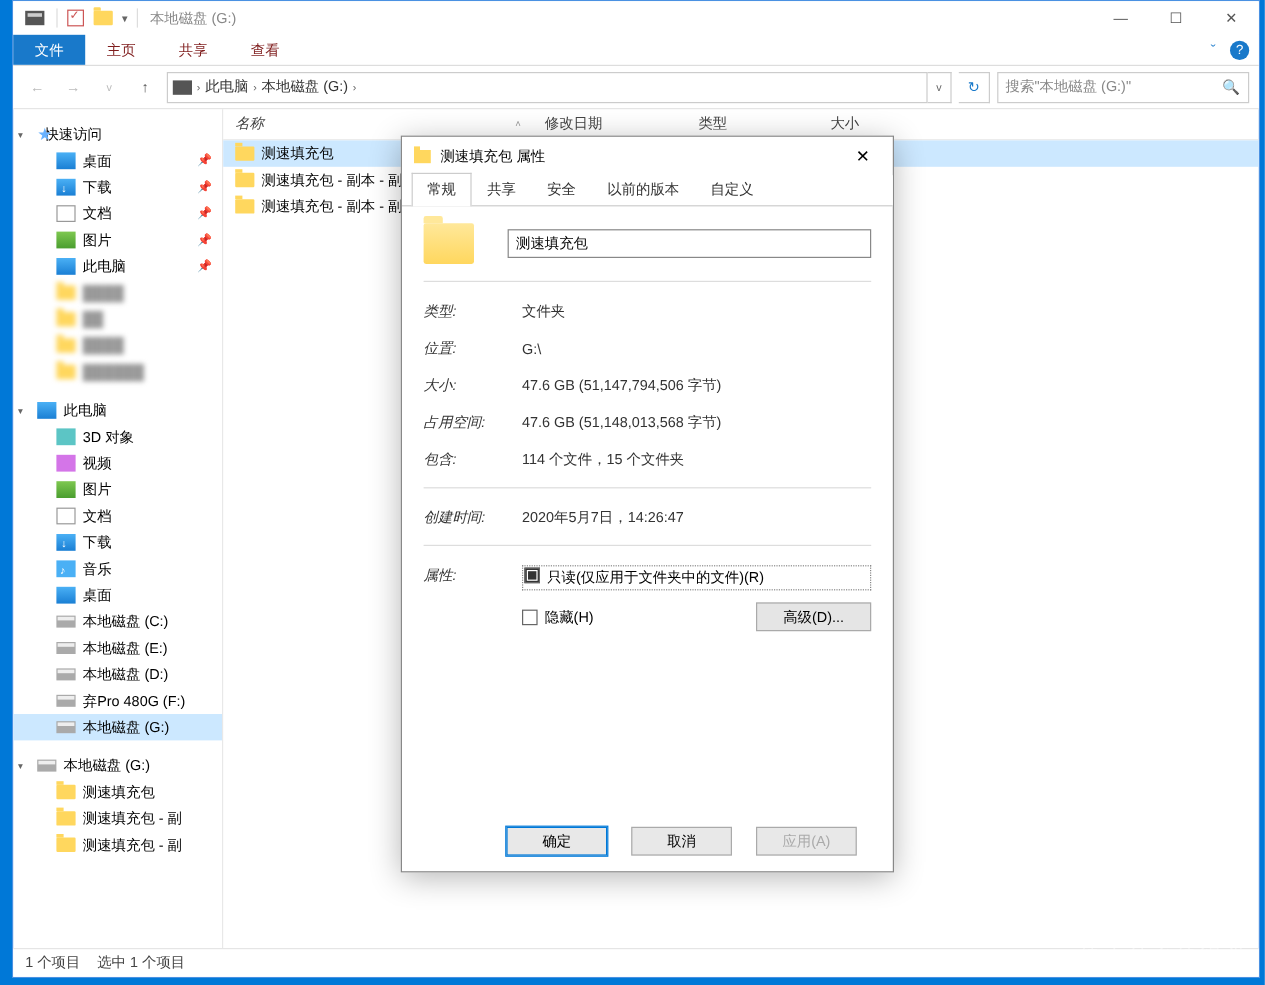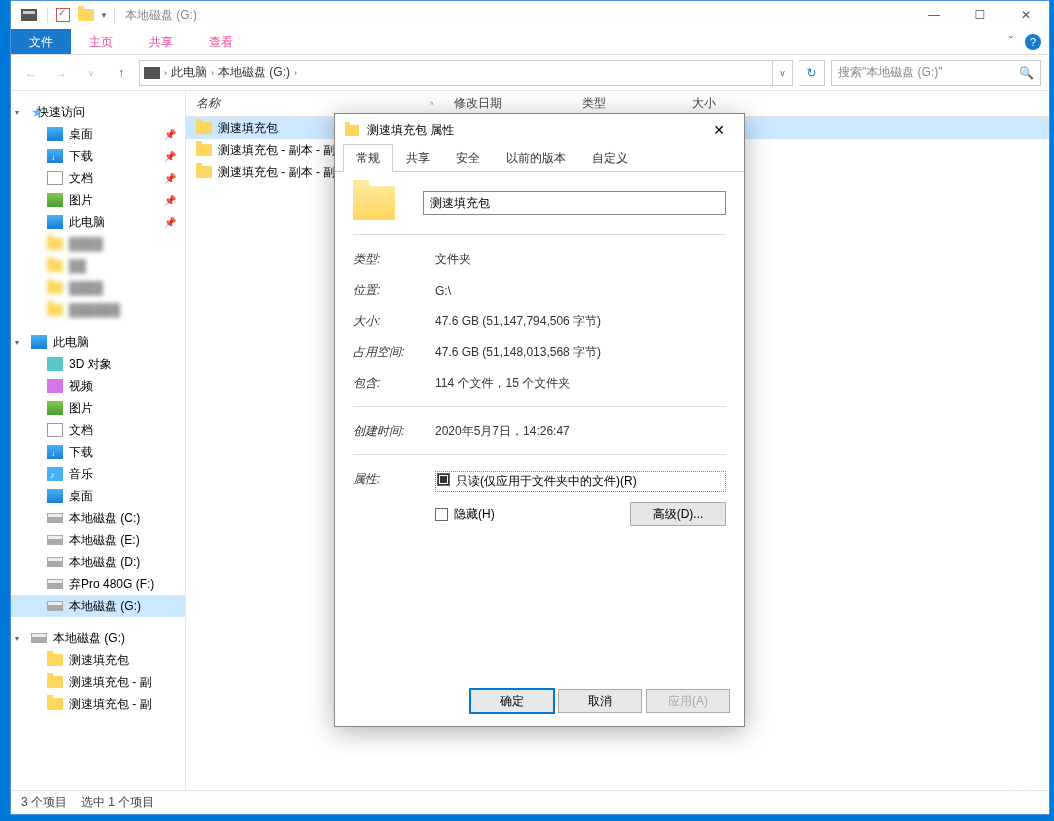--- a/index.html
+++ b/index.html
@@ -12,21 +12,21 @@
 .qat-check{width:14px;height:14px;border:1px solid #c55;margin:0 4px;position:relative;}
 .qat-check:after{content:"✓";color:#c55;font-size:10px;position:absolute;top:-2px;left:1px;}
 .qat-folder{width:16px;height:12px;background:#ffd75e;margin:0 4px;border-radius:1px;position:relative;}
 .qat-folder:before{content:"";position:absolute;top:-3px;left:0;width:6px;height:3px;background:#ffd75e;border-radius:1px 1px 0 0;}
 .qat-drop{font-size:8px;color:#666;margin:0 2px;}
 .titlebar .title{margin-left:6px;color:#888;}
 .winbtns{margin-left:auto;display:flex;}
 .winbtns div{width:46px;height:28px;display:flex;align-items:center;justify-content:center;color:#555;}
 .ribbon-tabs{height:26px;display:flex;align-items:stretch;background:#fff;border-bottom:1px solid #ddd;}
 .ribbon-tabs .file-tab{background:#1979ca;color:#fff;padding:5px 18px;cursor:pointer;}
-.ribbon-tabs .tab{padding:5px 18px;color:#ec4899;cursor:pointer;}
+.ribbon-tabs .tab{padding:5px 18px;color:#7f1d1d;cursor:pointer;}
 .ribbon-collapse{margin-left:auto;display:flex;align-items:center;padding:0 8px;gap:12px;color:#1979ca;}
 .help-icon{width:16px;height:16px;border-radius:50%;background:#1979ca;color:#fff;display:flex;align-items:center;justify-content:center;font-size:11px;}
 .addrbar{height:36px;display:flex;align-items:center;padding:4px 8px;gap:6px;background:#fff;border-bottom:1px solid #e5e5e5;}
 .navbtn{width:24px;height:24px;display:flex;align-items:center;justify-content:center;color:#bbb;}
 .navbtn.enabled{color:#555;}
 .breadcrumb{flex:1;height:26px;border:1px solid #ccc;display:flex;align-items:center;padding:0 4px;gap:4px;}
 .breadcrumb .bc-drive{width:16px;height:12px;background:#555;}
 .breadcrumb .bc-sep{color:#666;font-size:9px;}
 .breadcrumb .bc-item{color:#333;}
 .bc-drop{width:20px;height:26px;border:1px solid #ccc;border-left:none;display:flex;align-items:center;justify-content:center;color:#666;font-size:9px;margin-left:-6px;}
@@ -84,21 +84,21 @@
 .dlg-row .lbl{width:82px;color:#333;font-style:italic;}
 .dlg-row .val{color:#333;}
 .dlg-sep{height:1px;background:#ddd;margin:8px 0 16px 0;}
 .bigfold{width:42px;height:34px;background:linear-gradient(#ffe89a,#ffd75e);border-radius:2px;margin-right:28px;position:relative;}
 .bigfold:before{content:"";position:absolute;top:-6px;left:0;width:16px;height:6px;background:#ffe89a;border-radius:2px 2px 0 0;}
 .name-input{flex:1;height:24px;border:1px solid #888;padding:0 6px;}
 .checkbox{width:13px;height:13px;border:1px solid #666;margin-right:6px;display:inline-flex;align-items:center;justify-content:center;}
 .checkbox.indeterminate{background:#333;}
 .checkbox.indeterminate:after{content:"";width:7px;height:7px;background:#333;border:1px solid #fff;}
 .adv-btn{margin-left:auto;width:96px;height:24px;border:1px solid #aaa;background:#e5e5e5;cursor:pointer;}
-.dlg-footer{height:50px;display:flex;align-items:center;justify-content:flex-end;gap:4px;padding:0 14px;}
+.dlg-footer{height:50px;display:flex;align-items:center;justify-content:flex-end;gap:20px;padding:0 30px;}
 .dlg-footer button{width:84px;height:24px;border:1px solid #aaa;background:#e8e8e8;cursor:pointer;}
 .dlg-footer button.primary{border:1px solid #0078d7;outline:1px solid #0078d7;}
 .dlg-footer button:disabled{color:#aaa;}
 .watermark{position:absolute;right:14px;bottom:14px;color:rgba(255,255,255,0.45);font-size:18px;letter-spacing:2px;}
 </style>
 </head>
 <body>
 
 <div class="explorer">
   <div class="titlebar">
@@ -291,21 +291,21 @@
           </div>
         <div class="row">
             <span class="ico fold"></span>
             <span>测速填充包 - 副本 - 副本 (2)</span>
           </div>
       </div>
     </div>
   </div>
 
   <div class="statusbar">
-    <span>3 个项目</span>
+    <span>1 个项目</span>
     <span>选中 1 个项目</span>
   </div>
 </div>
 
 <div class="propdialog">
   <div class="dlg-title">
     <span class="fold-sm"></span>
     <span>测速填充包 属性</span>
     <span class="close">✕</span>
   </div>

